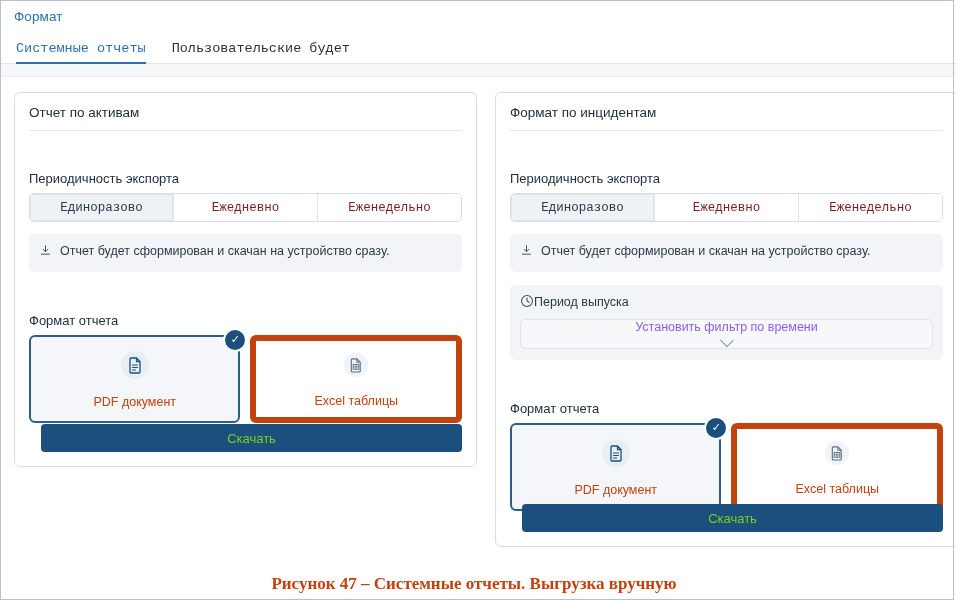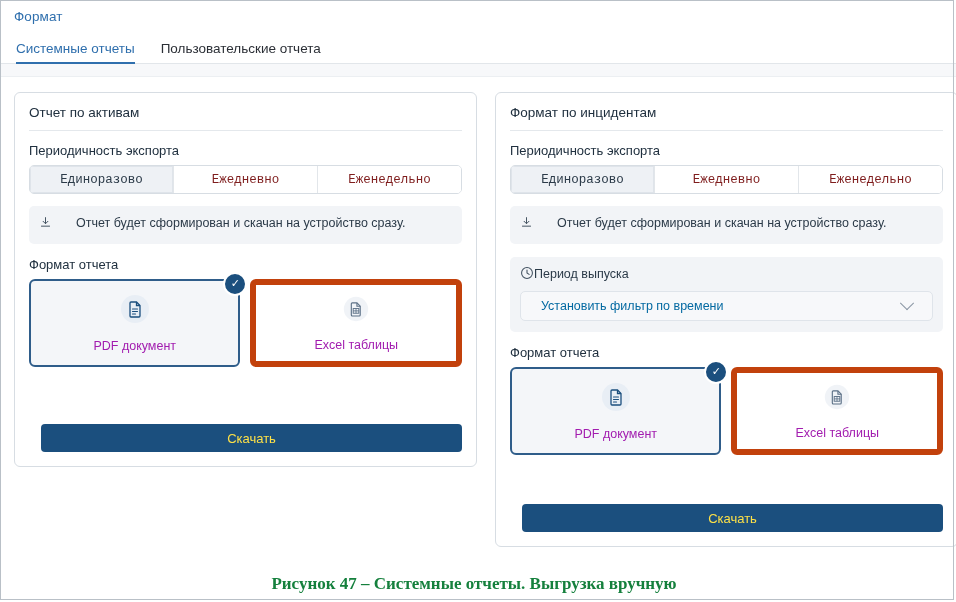--- a/index.html
+++ b/index.html
@@ -36,20 +36,21 @@
     border-bottom: 1px solid #e2e6ea;
     height: 31px;
     background: #ffffff;
   }
   .tab {
     font-size: 13.5px;
     color: #2b2f36;
     padding-bottom: 7px;
     cursor: pointer;
     position: relative;
+    font-family: Liberation Mono, monospace;
   }
   .tab.active {
     color: #2f6fad;
   }
   .tab.active:after {
     content: "";
     position: absolute;
     left: 0;
     right: 0;
     bottom: -1px;
@@ -87,20 +88,21 @@
     font-size: 13.5px;
     color: #20303f;
     padding-bottom: 10px;
     border-bottom: 1px solid #e4e8ec;
     margin-bottom: 12px;
   }
   .field-label {
     font-size: 13px;
     color: #20303f;
     margin-bottom: 7px;
+    margin-top: 28px;
   }
 
   
   .segmented {
     display: flex;
     border: 1px solid #d7dde3;
     border-radius: 5px;
     overflow: hidden;
     background: #ffffff;
     height: 27px;
@@ -122,21 +124,21 @@
   .seg.active {
     background: #eef1f5;
     color: #2b3a48;
     box-shadow: inset 0 0 0 1px #dfe4ea;
   }
 
   
   .note {
     display: flex;
     align-items: flex-start;
-    gap: 24px;
+    gap: 8px;
     background: #f2f4f7;
     border-radius: 5px;
     padding: 9px 10px 10px 10px;
     font-size: 12.5px;
     color: #2b3a48;
     line-height: 1.35;
     margin-bottom: 13px;
   }
   .note .ic {
     flex: 0 0 auto;
@@ -160,23 +162,24 @@
   }
   .period-select {
     height: 28px;
     background: #f7f8fa;
     border: 1px solid #dfe4ea;
     border-radius: 5px;
     display: flex;
     align-items: center;
     padding: 0 20px;
     font-size: 12.5px;
-    color: #0369a1;
+    color: #8b5cf6;
     justify-content: space-between;
     cursor: pointer;
+    flex-direction: column;
   }
   .chev {
     width: 9px; height: 9px;
     border-right: 1.4px solid #8a96a3;
     border-bottom: 1.4px solid #8a96a3;
     transform: rotate(45deg) translate(-2px,-2px);
   }
 
   
   .tiles {
@@ -197,21 +200,21 @@
     justify-content: center;
     gap: 10px;
     cursor: pointer;
   }
   .tile.selected {
     border: 2px solid #2f5d8a;
     background: #f4f6f9;
   }
   .tile-label {
     font-size: 12.5px;
-    color: #a21caf;
+    color: #c2410c;
   }
   .check {
     position: absolute;
     top: -9px;
     right: -9px;
     width: 20px;
     height: 20px;
     border-radius: 50%;
     background: #1b4f7e;
     color: #ffffff;
@@ -223,59 +226,59 @@
   }
 
   
   .download-btn {
     position: absolute;
     left: 26px;
     right: 14px;
     bottom: 14px;
     height: 28px;
     background: #1b4f7e;
-    color: #fde047;
+    color: #84cc16;
     border: none;
     border-radius: 4px;
     font-size: 13px;
     font-family: "Liberation Sans", sans-serif;
     cursor: pointer;
   }
 
   
   .caption {
     position: absolute;
     left: 0;
     right: 8px;
     bottom: 8px;
     text-align: center;
     font-family: "Liberation Serif", serif;
     font-weight: bold;
     font-size: 17px;
-    color: #15803d;
+    color: #c2410c;
   }
   .figure-border {
     position: absolute;
     left: 0; top: 0;
     width: 954px; height: 600px;
     border: 1px solid #b9c0c7;
     pointer-events: none;
     box-sizing: border-box;
   }
 </style>
 </head>
 <body>
 
 <div class="app">
 
   <div class="page-title">Формат</div>
 
   <div class="tabs">
     <div class="tab active">Системные отчеты</div>
-    <div class="tab">Пользовательские отчета</div>
+    <div class="tab">Пользовательские будет</div>
   </div>
   <div class="tabs-strip"></div>
 
   <div class="content">
 
     <div class="card card-left">
       <div class="card-title">Отчет по активам</div>
 
       <div class="field-label">Периодичность экспорта</div>
       <div class="segmented">

